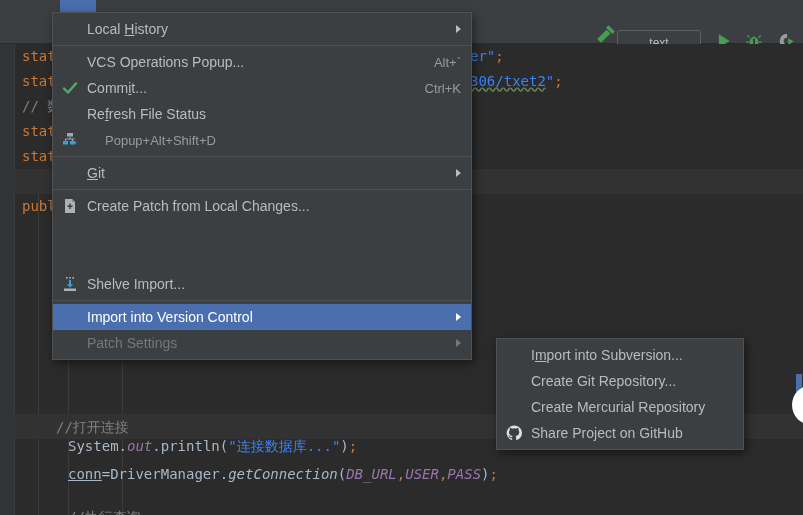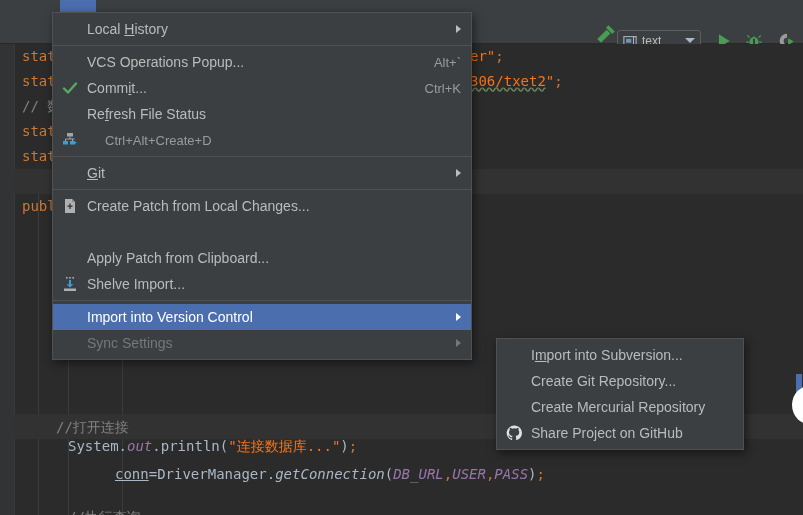--- a/index.html
+++ b/index.html
@@ -26,21 +26,21 @@
   }
   .tb-icon {
     position: absolute; top: 6px; width: 20px; height: 20px;
   }
   .hammer-icon { left: 596px; top: 12px; }
   .runcfg {
     position: absolute; top: 18px; left: 617px;
     width: 84px; height: 21px;
     border: 1px solid #5e6060; border-radius: 3px;
     background: #3c3f41;
-    display: flex; align-items: center; gap: 5px; padding: 0 5px;
+    display: flex; align-items: center; gap: 5px; padding: 0 5px; flex-direction: column;
   }
   .runcfg-label {
     font-size: 12px; color: #bbbbbb; flex: 1;
   }
   .chev-down {
     width: 0; height: 0;
     border-left: 5px solid transparent;
     border-right: 5px solid transparent;
     border-top: 5px solid #a9b7c6;
   }
@@ -68,27 +68,27 @@
     line-height: 25px; height: 25px;
   }
   .indent-guide {
     position: absolute; width: 1px; background: #3b3b3b;
   }
   .hl-line {
     position: absolute; left: 14px; width: 789px; height: 25px;
     background: #323232;
   }
   .kw   { color: #cc7832; }
-  .str  { color: #f97316; }
+  .str  { color: #3b82f6; }
   .cmt  { color: #808080; }
   .fld  { color: #9876aa; }
   .typ  { color: #6897bb; }
   .pln  { color: #a9b7c6; }
   .itl  { font-style: italic; }
-  .udl  { text-decoration: underline; margin-left: 47px; }
+  .udl  { text-decoration: underline; }
   .wavy {
     text-decoration: underline wavy #6a8759;
     text-decoration-skip-ink: none;
   }
 
   .white-circle {
     position: absolute; top: 385px; left: 792px;
     width: 40px; height: 40px; border-radius: 50%;
     background: #ffffff;
   }
@@ -250,21 +250,21 @@
       <div class="mi">
         <span class="ic">
           <svg viewBox="0 0 16 16" width="16" height="16">
             <rect x="5" y="1" width="6" height="3.5" fill="#9aa7b0"></rect>
             <rect x="1" y="9" width="5" height="3.5" fill="#389fd6"></rect>
             <rect x="8" y="9" width="5" height="3.5" fill="#389fd6"></rect>
             <path d="M8 4.5 V7 M3.5 7 H12.5 M3.5 7 V9 M10.5 7 V9" stroke="#9aa7b0" stroke-width="1" fill="none"></path>
             <path d="M15 10.7 L11.5 9 L11.5 12.4 Z" fill="#389fd6"></path>
           </svg>
         </span>
-        <span class="acc">Ctrl+Alt+Create+D</span>
+        <span class="acc">Popup+Alt+Shift+D</span>
       </div>
       <div class="sep"></div>
       <div class="mi">
         <span class="ic"></span>
         <span class="lbl"><span class="mnem">G</span>it</span>
         <span class="arr"></span>
       </div>
       <div class="sep"></div>
       <div class="mi">
         <span class="ic">
@@ -274,21 +274,20 @@
             <path d="M8 5.5 V11 M5.5 8.2 H10.5" stroke="#3c3f41" stroke-width="1.4"></path>
           </svg>
         </span>
         <span class="lbl">Create Patch from Local Changes...</span>
       </div>
       <div class="mi">
         <span class="ic"></span>
       </div>
       <div class="mi">
         <span class="ic"></span>
-        <span class="lbl">Apply Patch from Clipboard...</span>
       </div>
       <div class="mi">
         <span class="ic">
           <svg viewBox="0 0 16 16" width="16" height="16">
             <rect x="4" y="1" width="1.6" height="1.6" fill="#b0b0b0"></rect>
             <rect x="7.2" y="1" width="1.6" height="1.6" fill="#b0b0b0"></rect>
             <rect x="10.4" y="1" width="1.6" height="1.6" fill="#b0b0b0"></rect>
             <path d="M8 4 V10" stroke="#389fd6" stroke-width="2"></path>
             <path d="M4.6 8.2 L8 11.6 L11.4 8.2 Z" fill="#389fd6"></path>
             <path d="M2 12.5 H14 V15 H2 Z" fill="#b0b0b0"></path>
@@ -297,21 +296,21 @@
         <span class="lbl">Shelve Import...</span>
       </div>
       <div class="sep"></div>
       <div class="mi selected">
         <span class="ic"></span>
         <span class="lbl">Import into Version Control</span>
         <span class="arr"></span>
       </div>
       <div class="mi disabled">
         <span class="ic"></span>
-        <span class="lbl">Sync Settings</span>
+        <span class="lbl">Patch Settings</span>
         <span class="arr"></span>
       </div>
     </div>
 
   <div class="menu" id="sub-menu">
       <div class="mi">
         <span class="ic"></span>
         <span class="lbl">I<span class="mnem">m</span>port into Subversion...</span>
       </div>
       <div class="mi">

